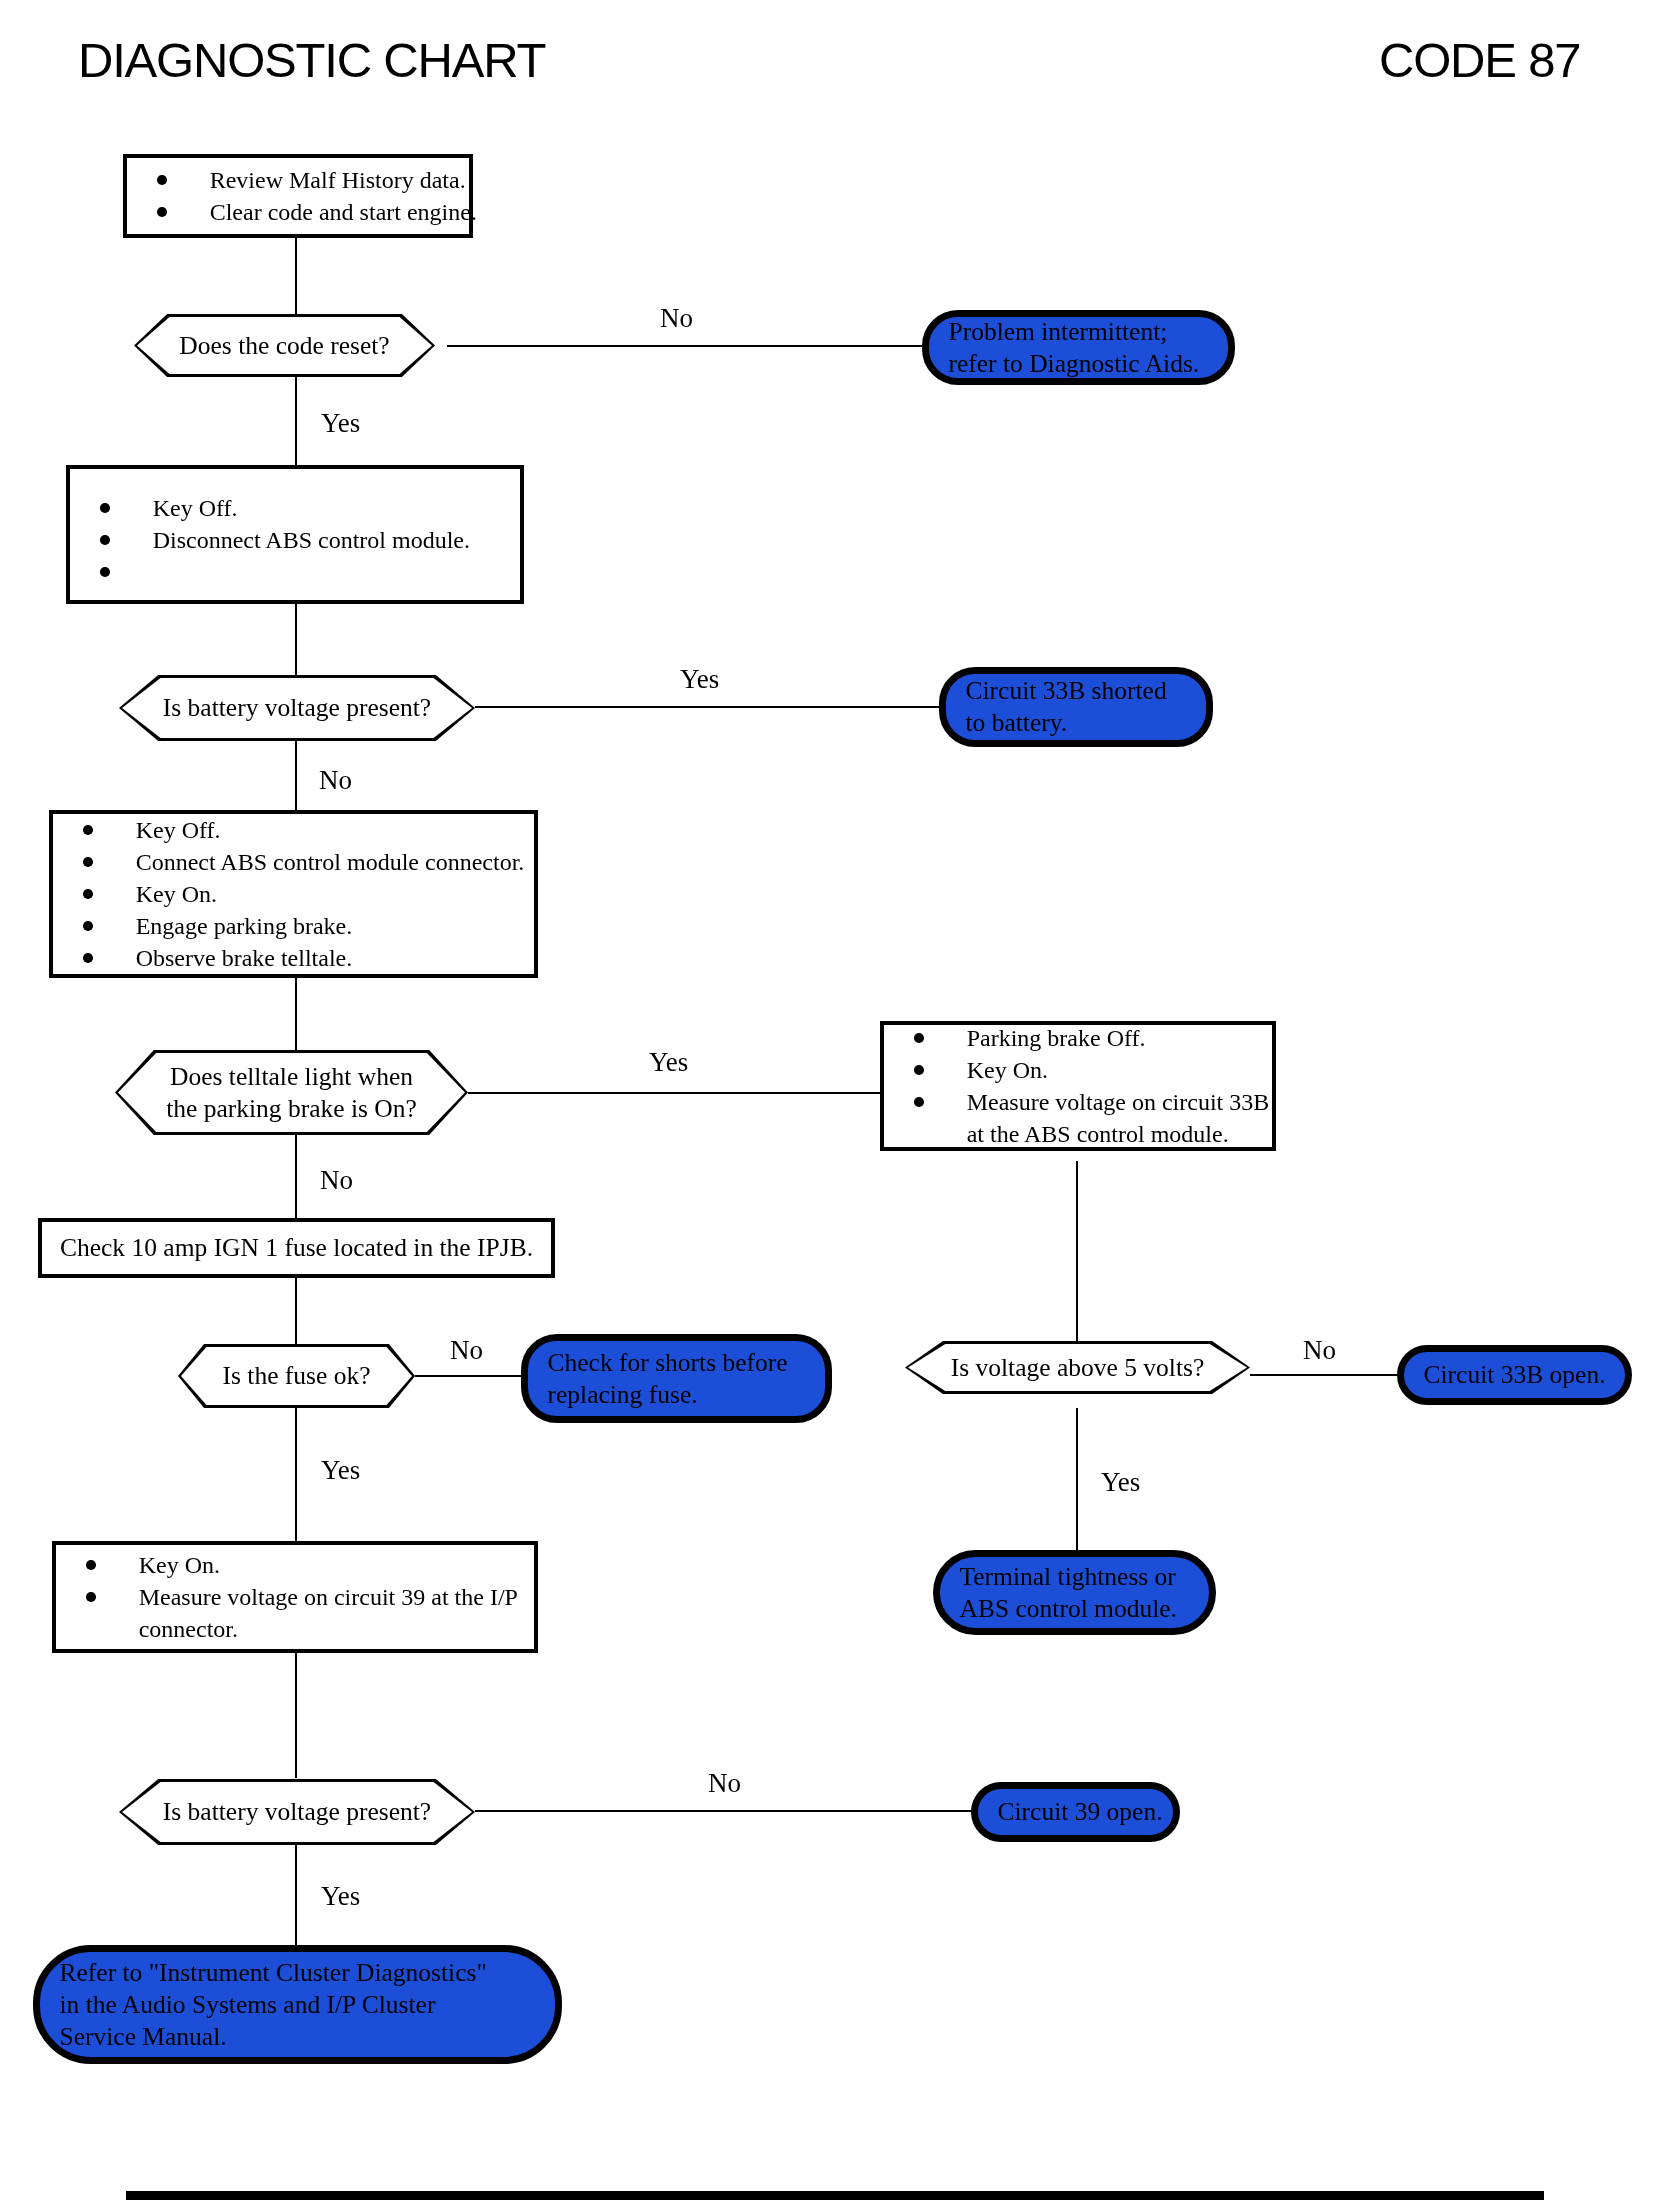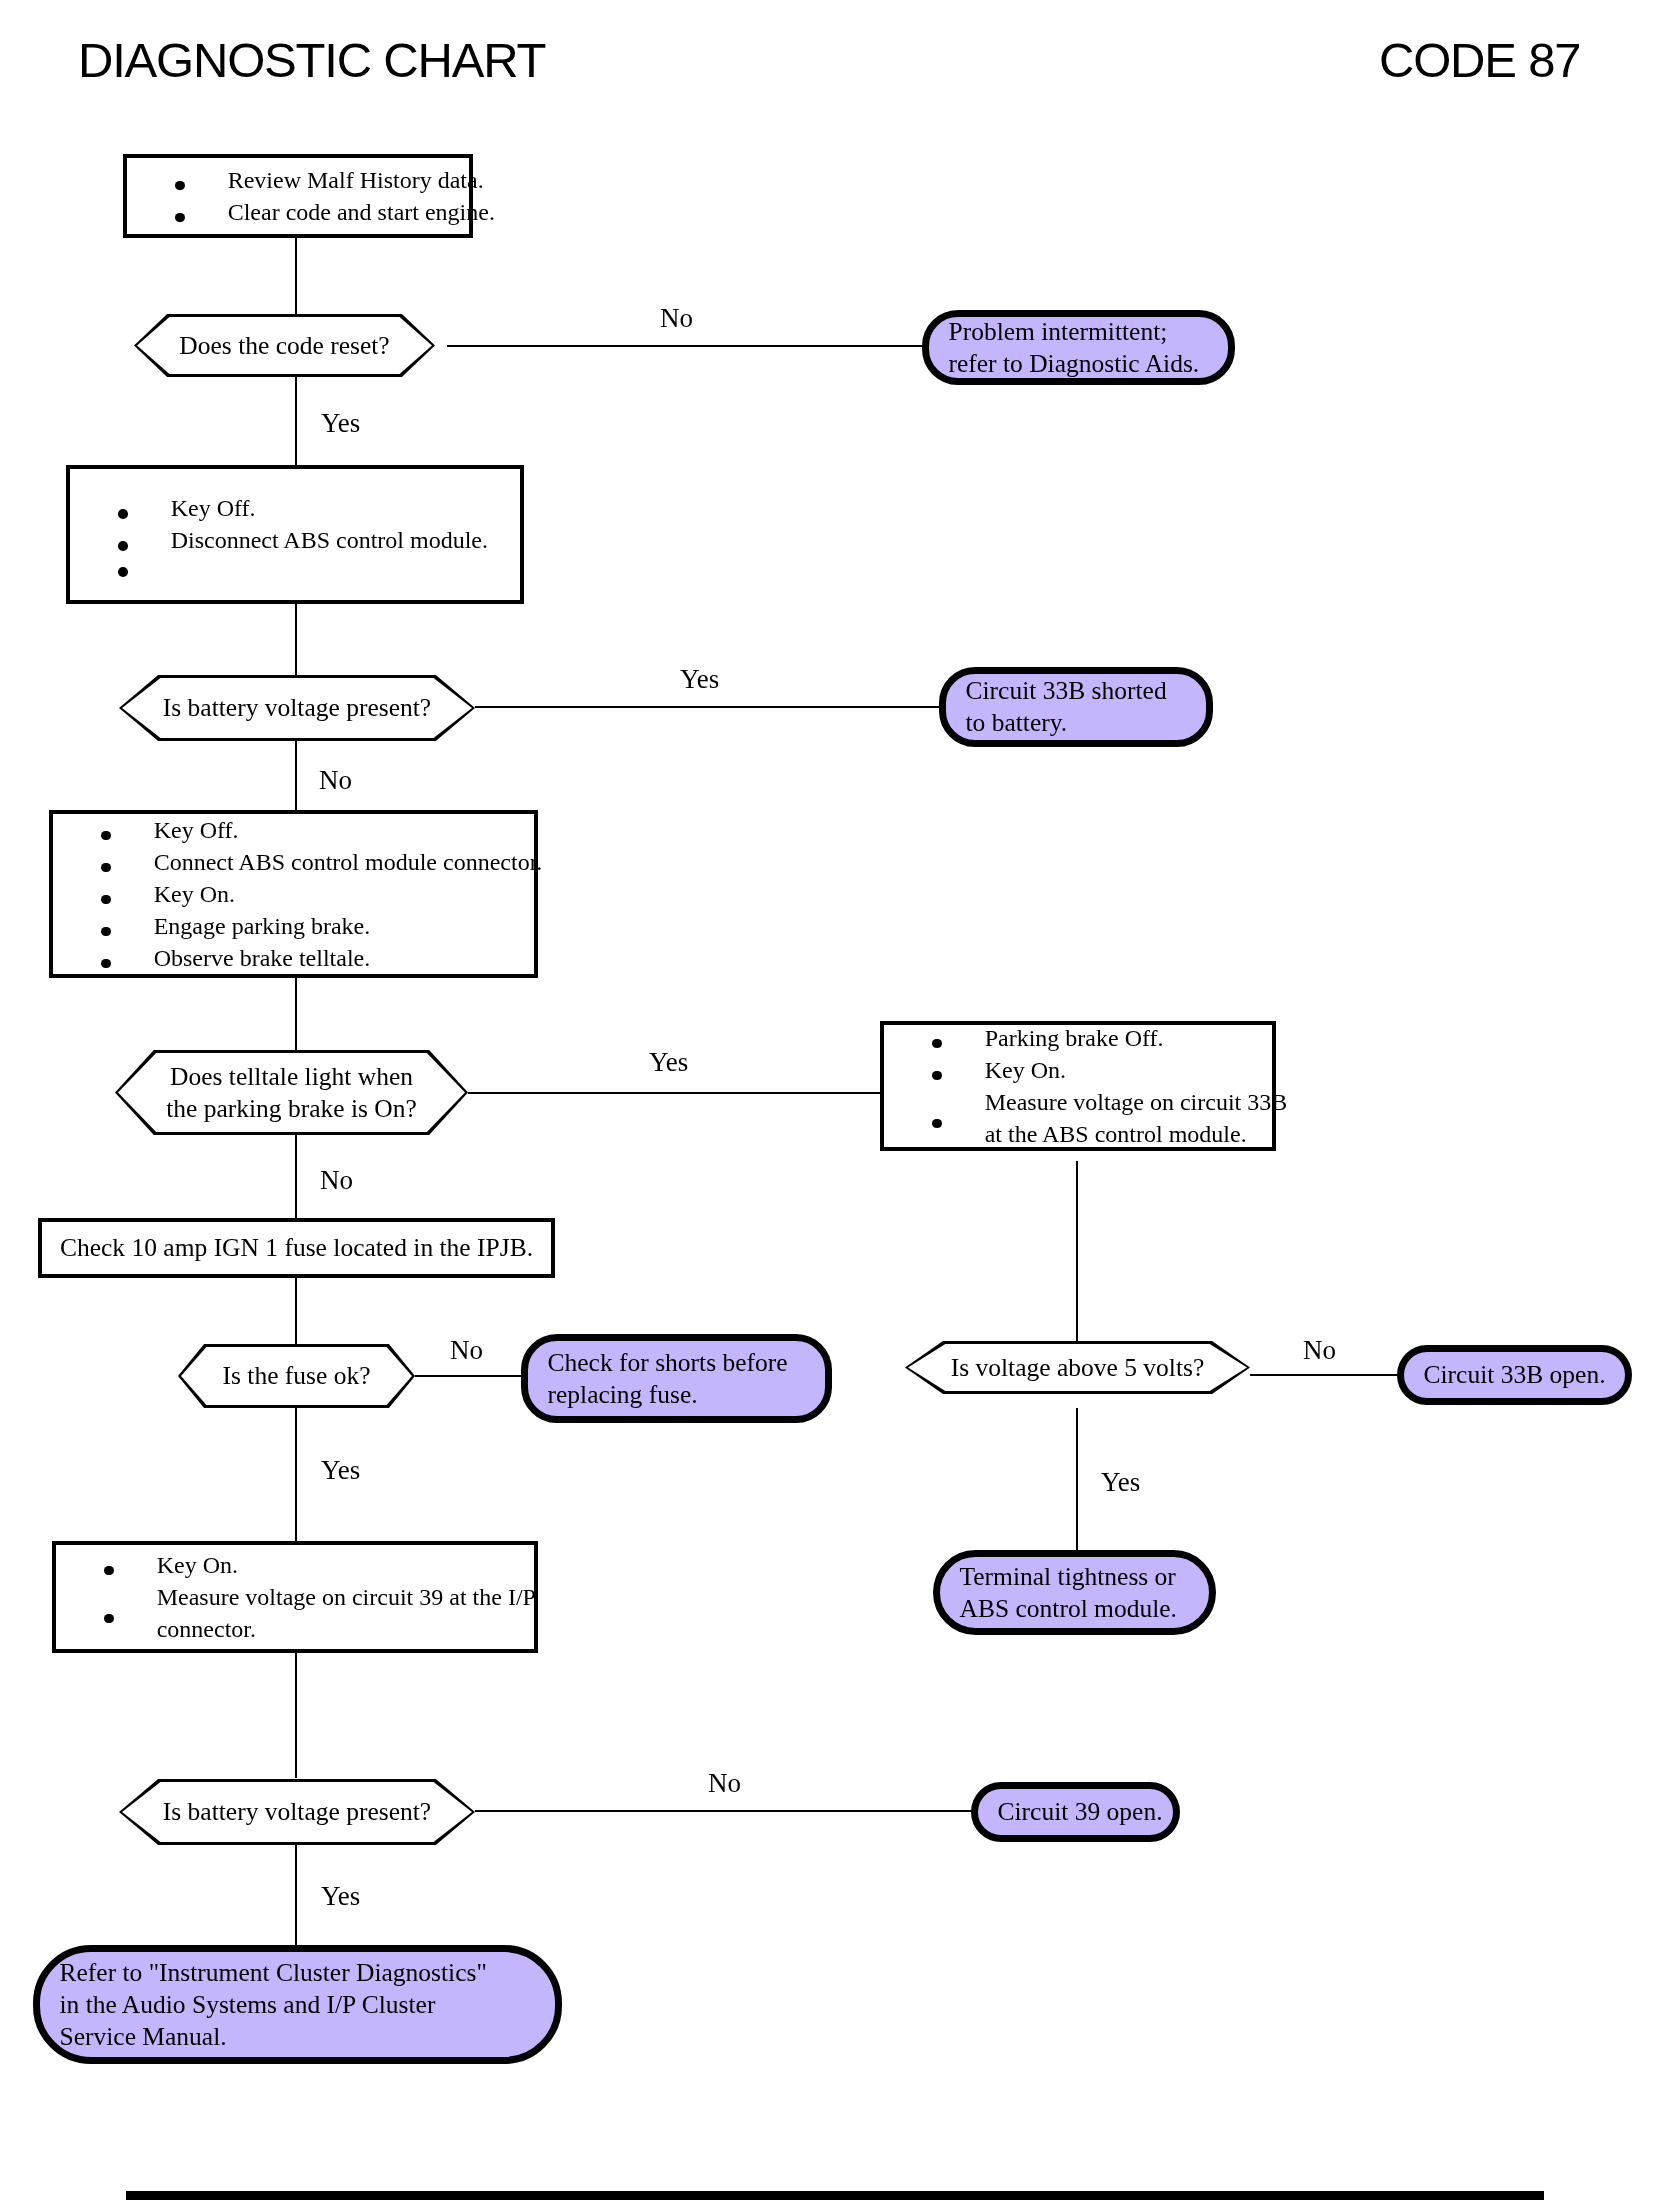--- a/index.html
+++ b/index.html
@@ -8,29 +8,29 @@
 
   
   .hdr{position:absolute;font-family:"Liberation Sans",sans-serif;
        font-size:49px;letter-spacing:-1.2px;white-space:nowrap;}
 
   
   .proc{position:absolute;box-sizing:border-box;border:4.9px solid #000;background:#fff;
         display:flex;flex-direction:column;justify-content:center;padding:3.6px 4.9px 3.6px 0;}
   .proc-center{align-items:center;padding:0 6px;}
   .proc-center .c-text{font-size:25.5px;white-space:nowrap;}
-  .b-item{display:flex;align-items:center;margin-left:18px;}
+  .b-item{display:flex;align-items:flex-start;}
   .dot{flex:none;width:9.7px;height:9.7px;border-radius:50%;background:#000;
        margin:11px 0 0 30px;}
   .b-text{margin-left:43px;font-size:24px;line-height:32px;}
   .b-text span{display:block;white-space:nowrap;}
 
   
   .term{position:absolute;box-sizing:border-box;border:7.3px solid #000;border-radius:36px;
-        background:#c4b5fd;display:flex;flex-direction:column;justify-content:center;
+        background:#1d4ed8;display:flex;flex-direction:column;justify-content:center;
         padding-left:19.5px;font-size:25.5px;line-height:32px;}
   .term .t-line{display:block;white-space:nowrap;}
 
   
   .hex{position:absolute;}
   .hex-bg{position:absolute;inset:0;background:#000;
           clip-path:polygon(0% 50%,11% 0%,89% 0%,100% 50%,89% 100%,11% 100%);}
   .hex-fg{position:absolute;inset:3px;background:#fff;
           clip-path:polygon(0% 50%,11% 0%,89% 0%,100% 50%,89% 100%,11% 100%);}
   .hex-label{position:absolute;inset:0;display:flex;flex-direction:column;

